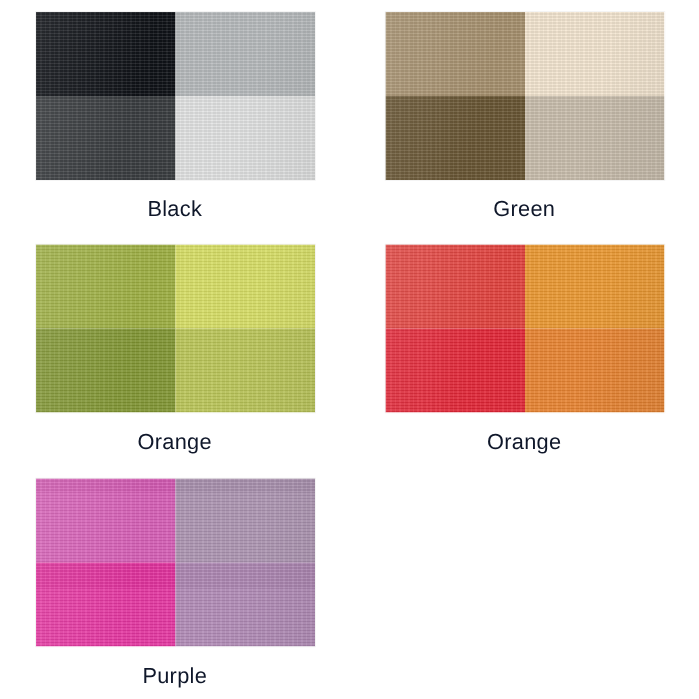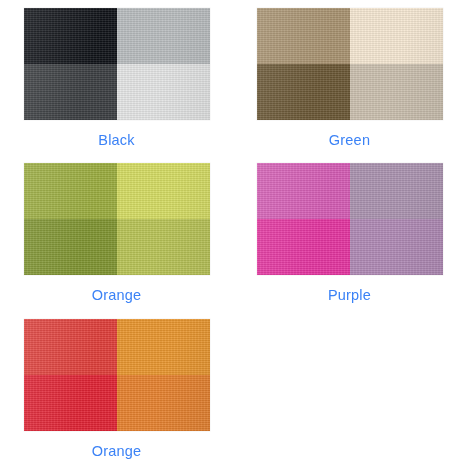--- a/index.html
+++ b/index.html
@@ -52,21 +52,21 @@
     content: "";
     position: absolute; inset: 0;
     background:
       linear-gradient(105deg, rgba(255,255,255,0.10) 0%, rgba(255,255,255,0.0) 38%,
                       rgba(0,0,0,0.0) 72%, rgba(0,0,0,0.045) 100%);
     pointer-events: none;
   }
   .label {
     margin-top: 13px;
     font-size: 14.5px;
-    color: #3b82f6;
+    color: #0f172a;
     letter-spacing: 0.2px;
     line-height: 1;
     text-align: center;
   }
 </style>
 </head>
 <body style="background: rgb(255, 255, 255);">
 
 <div id="grid">
     <div class="cell">
@@ -91,29 +91,29 @@
       <div class="swatch">
         <div class="quad" style="background: rgb(154, 172, 62);"></div>
         <div class="quad" style="background: rgb(213, 220, 99);"></div>
         <div class="quad" style="background: rgb(127, 148, 49);"></div>
         <div class="quad" style="background: rgb(185, 196, 87);"></div>
       </div>
       <div class="label">Orange</div>
     </div>
     <div class="cell">
       <div class="swatch">
+        <div class="quad" style="background: rgb(223, 62, 58);"></div>
+        <div class="quad" style="background: rgb(232, 150, 47);"></div>
+        <div class="quad" style="background: rgb(224, 35, 52);"></div>
+        <div class="quad" style="background: rgb(230, 130, 47);"></div>
+      </div>
+      <div class="label">Orange</div>
+    </div>
+    <div class="cell">
+      <div class="swatch">
         <div class="quad" style="background: rgb(212, 92, 180);"></div>
         <div class="quad" style="background: rgb(171, 147, 176);"></div>
         <div class="quad" style="background: rgb(228, 53, 160);"></div>
         <div class="quad" style="background: rgb(176, 138, 181);"></div>
       </div>
       <div class="label">Purple</div>
     </div>
-    <div class="cell">
-      <div class="swatch">
-        <div class="quad" style="background: rgb(223, 62, 58);"></div>
-        <div class="quad" style="background: rgb(232, 150, 47);"></div>
-        <div class="quad" style="background: rgb(224, 35, 52);"></div>
-        <div class="quad" style="background: rgb(230, 130, 47);"></div>
-      </div>
-      <div class="label">Orange</div>
-    </div>
   </div>
 
 </body></html>

